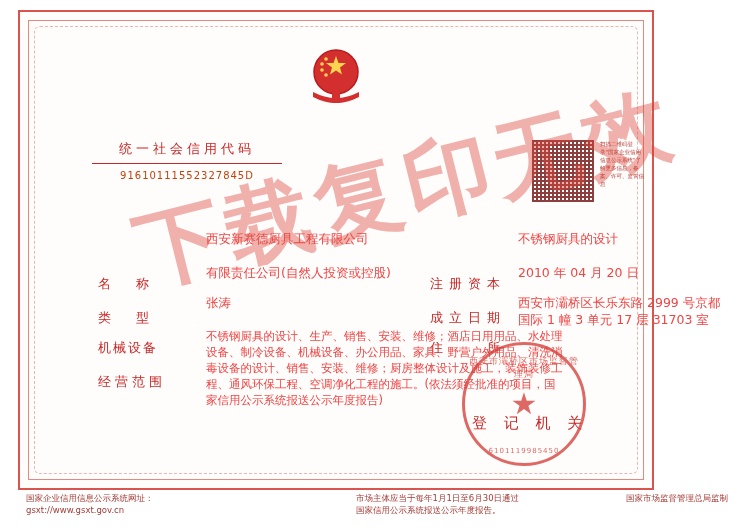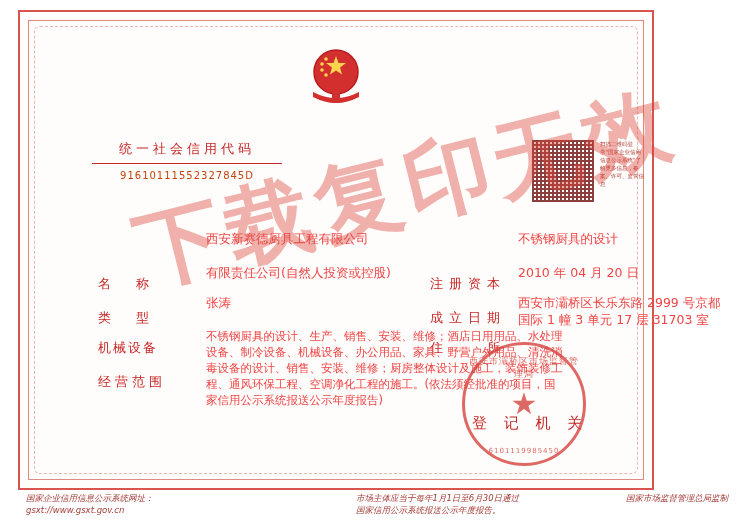--- a/index.html
+++ b/index.html
@@ -109,21 +109,21 @@
   .date-line span{margin:0 4px;}
   .watermark{
     position:absolute;left:130px;top:130px;
     font-size:86px;font-weight:bold;color:rgba(220,70,60,.42);
     transform:rotate(-14deg);
     letter-spacing:6px;white-space:nowrap;
     pointer-events:none;
   }
   .footer{
     position:absolute;left:0;right:0;bottom:4px;height:34px;
-    font-size:8.5px;color:#a33b36;font-style:italic;
+    font-size:8.5px;color:#a33b36;
   }
   .f-left{position:absolute;left:26px;top:0;line-height:12px;}
   .f-mid{position:absolute;left:356px;top:0;line-height:12px;}
   .f-right{position:absolute;right:22px;top:0;text-align:left;line-height:12px;}
 </style>
 </head>
 <body>
 
 <div class="cert">
   <div class="cert-inner"></div>

